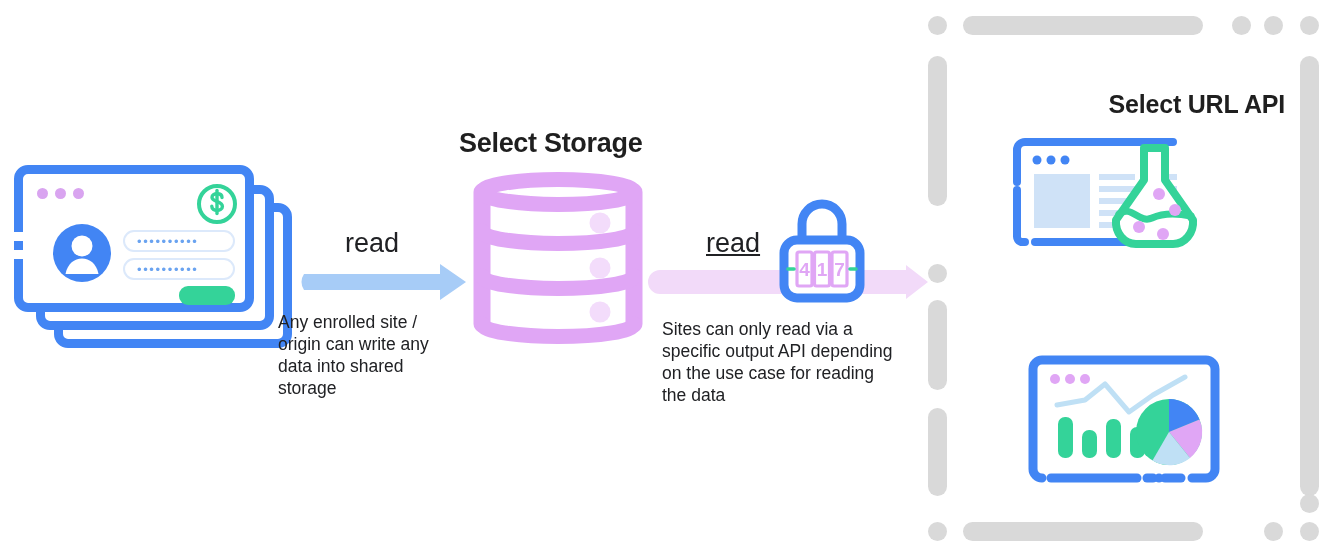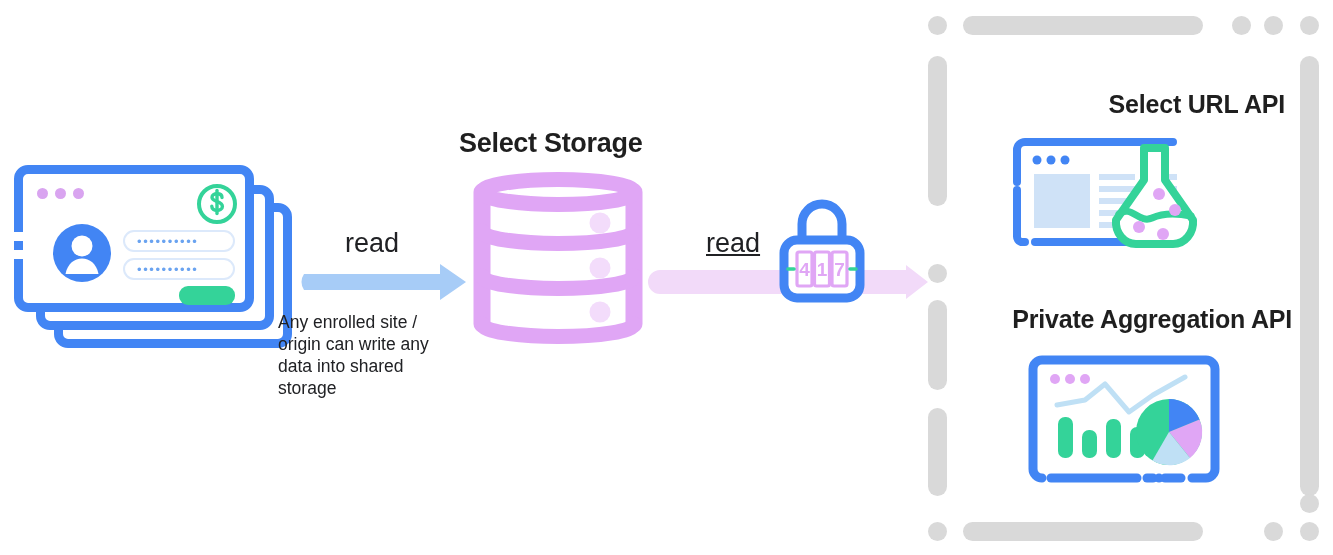--- a/index.html
+++ b/index.html
@@ -207,20 +207,21 @@
     <g fill="#e0a6f5" font-family="'Liberation Sans', sans-serif" font-size="19" font-weight="bold" text-anchor="middle">
       <text x="25.5" y="76">4</text>
       <text x="43" y="76">1</text>
       <text x="60.5" y="76">7</text>
     </g>
 
     <line x1="9" y1="69" x2="15" y2="69" stroke="#34d399" stroke-width="3.6" stroke-linecap="round"></line>
     <line x1="71" y1="69" x2="77" y2="69" stroke="#34d399" stroke-width="3.6" stroke-linecap="round"></line>
   </svg>
 
+  <div class="caption abs" style="left:662px;top:318px;width:240px;">Sites can only read via a specific output API depending on the use case for reading the data</div>
 
   <div class="panel-title abs" style="left:960px;top:90px;width:325px;">Select URL API</div>
 
   <svg class="svgbox" style="left:1013px;top:138px;" width="224" height="112" viewBox="0 0 224 112">
 
     <g fill="none" stroke="#4285f4" stroke-width="8" stroke-linecap="round">
       <path d="M12 104 L8 104 A6 6 0 0 1 4 98 L4 52"></path>
       <path d="M4 44 L4 12 A8 8 0 0 1 12 4 L160 4"></path>
       <path d="M22 104 L125 104"></path>
       <path d="M135 104 L137 104"></path>
@@ -248,21 +249,20 @@
     <path d="M131 10 L152 10 L152 42 L180 82 A20 22 0 0 1 160 106 L123 106 A20 22 0 0 1 103 82 L131 42 Z" fill="#ffffff" stroke="#34d399" stroke-width="8" stroke-linejoin="round"></path>
     <path d="M106 76 C118 66 126 86 139 80 C152 74 168 76 178 78" fill="none" stroke="#34d399" stroke-width="7" stroke-linecap="round"></path>
     <g fill="#e0a6f5">
       <circle cx="146" cy="56" r="6"></circle>
       <circle cx="162" cy="72" r="6"></circle>
       <circle cx="126" cy="89" r="6"></circle>
       <circle cx="150" cy="96" r="6"></circle>
     </g>
   </svg>
 
-  <div class="panel-title abs" style="left:952px;top:305px;width:340px;">Private Aggregation API</div>
 
   <svg class="svgbox" style="left:1029px;top:356px;" width="190" height="128" viewBox="0 0 190 128">
 
     <g fill="none" stroke="#4285f4" stroke-width="9" stroke-linecap="round">
       <path d="M13 122 A9 9 0 0 1 4 113 L4 13 A9 9 0 0 1 13 4 L177 4 A9 9 0 0 1 186 13 L186 113 A9 9 0 0 1 177 122 L163 122"></path>
       <path d="M118 122 L124 122"></path>
       <path d="M136 122 L152 122"></path>
     </g>
     <path d="M22 122 L108 122" stroke="#4285f4" stroke-width="9" stroke-linecap="round" fill="none"></path>
     <circle cx="130" cy="122" r="4.5" fill="#4285f4"></circle>

